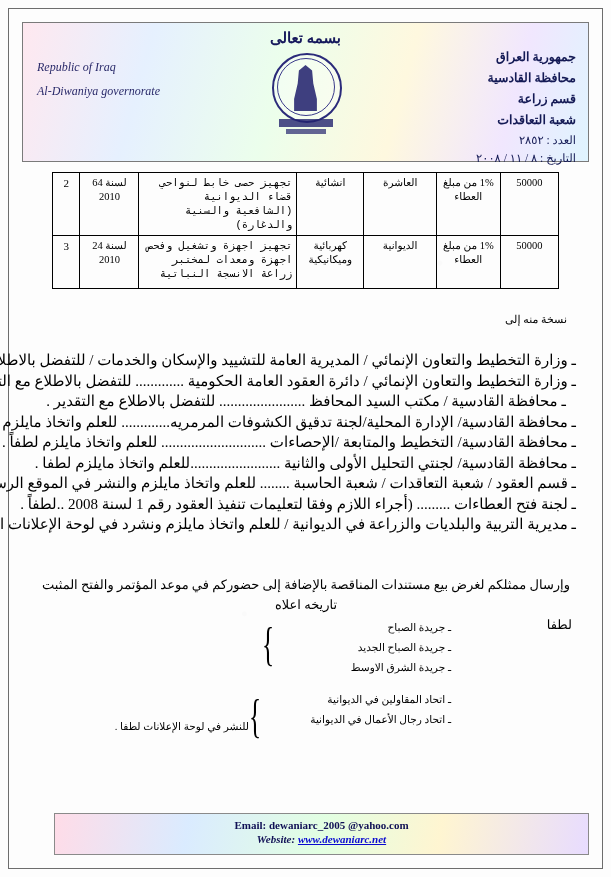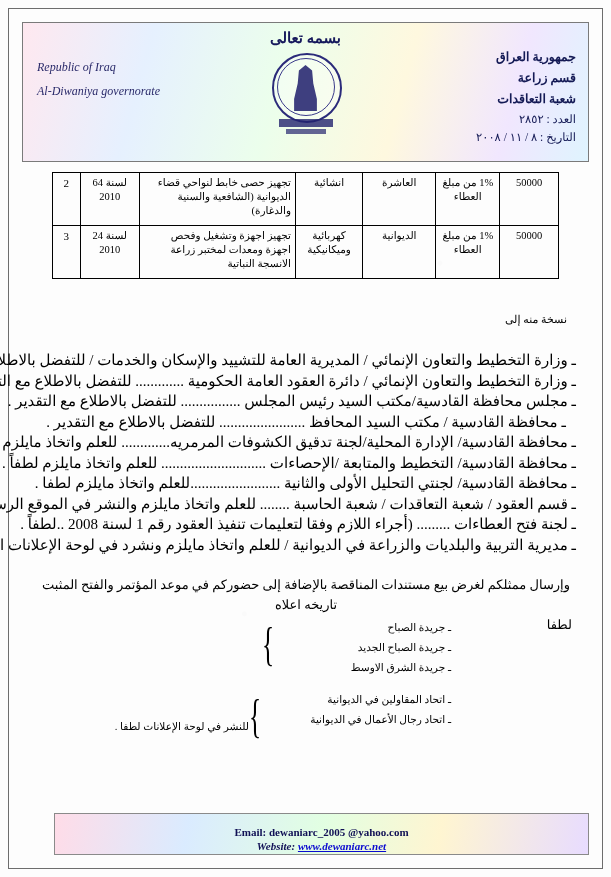--- a/index.html
+++ b/index.html
@@ -171,21 +171,21 @@
   }
   table.items td {
     border: 1px solid #000;
     padding: 3px 4px;
     vertical-align: top;
     line-height: 14px;
     height: 46px;
   }
   td.c-no { width: 22px; text-align: center; font-size: 11px; }
   td.c-year { width: 58px; text-align: center; }
-  td.c-desc { width: 175px; text-align: right; }
+  td.c-desc { width: 175px; text-align: right; font-family: Liberation Mono, monospace; }
   td.c-dept { width: 72px; text-align: center; }
   td.c-sec { width: 62px; text-align: center; }
   td.c-pct { width: 62px; text-align: center; }
   td.c-amt { width: 56px; text-align: center; }
 
   
   .copy-to {
     position: absolute;
     right: 44px;
     top: 313px;
@@ -261,21 +261,21 @@
     background:
       linear-gradient(100deg,
         rgba(255,214,228,0.85) 0%,
         rgba(212,232,255,0.85) 25%,
         rgba(219,255,219,0.80) 50%,
         rgba(255,243,198,0.80) 72%,
         rgba(228,214,255,0.85) 100%);
     border: 1px solid #8a8a8a;
     box-sizing: border-box;
     text-align: center;
-    padding-top: 12px;
+    padding-top: 5px;
     margin-left: 32px;
   }
   .footer .email {
     font-size: 11px;
     font-weight: bold;
     color: #101055;
     font-family: "Liberation Serif", serif;
   }
   .footer .website {
     font-size: 11px;
@@ -307,20 +307,21 @@
     <div class="seal">
       <div class="ring"></div>
       <div class="ring2"></div>
       <div class="lamp"></div>
       <div class="base"></div>
       <div class="base2"></div>
     </div>
 
     <div class="hdr-right">
       <div>جمهورية العراق</div>
+      <div>محافظة القادسية</div>
       <div>قسم زراعة</div>
       <div>شعبة التعاقدات</div>
       <div class="num-line">
         <span>العدد :</span>
         <span class="val">٢٨٥٢</span>
       </div>
       <div class="num-line">
         <span>التاريخ :</span>
         <span class="val">٨ / ١١ / ٢٠٠٨</span>
       </div>
@@ -350,21 +351,20 @@
         <td class="c-no">3</td>
       </tr>
     </tbody>
   </table>
 
   <div class="copy-to">نسخة منه إلى</div>
 
   <div class="list">
     <div class="li">ـ وزارة التخطيط والتعاون الإنمائي / المديرية العامة للتشييد والإسكان والخدمات / للتفضل بالاطلاع مع التقدير .</div>
     <div class="li">ـ وزارة التخطيط والتعاون الإنمائي / دائرة العقود العامة الحكومية ............. للتفضل بالاطلاع مع التقدير .</div>
-    <div class="li">ـ مجلس محافظة القادسية/مكتب السيد رئيس المجلس ................ للتفضل بالاطلاع مع التقدير .</div>
     <div class="li">ـ محافظة القادسية / مكتب السيد المحافظ ....................... للتفضل بالاطلاع مع التقدير .</div>
     <div class="li">ـ محافظة القادسية/ الإدارة المحلية/لجنة تدقيق الكشوفات المرمريه............. للعلم واتخاذ مايلزم لطفاً .</div>
     <div class="li">ـ محافظة القادسية/ التخطيط والمتابعة /الإحصاءات ............................ للعلم واتخاذ مايلزم لطفاً .</div>
     <div class="li">ـ محافظة القادسية/ لجنتي التحليل الأولى والثانية ........................للعلم واتخاذ مايلزم لطفا .</div>
     <div class="li">ـ قسم العقود / شعبة التعاقدات / شعبة الحاسبة ........ للعلم واتخاذ مايلزم والنشر في الموقع الرسمي.. لطفاً .</div>
     <div class="li">ـ لجنة فتح العطاءات ......... (أجراء اللازم وفقا لتعليمات تنفيذ العقود رقم 1 لسنة 2008 ..لطفاً .</div>
     <div class="li">ـ مديرية التربية والبلديات والزراعة في الديوانية / للعلم واتخاذ مايلزم ونشرد في لوحة الإعلانات الخاصة بكم</div>
   </div>
 
   <div class="closing">

